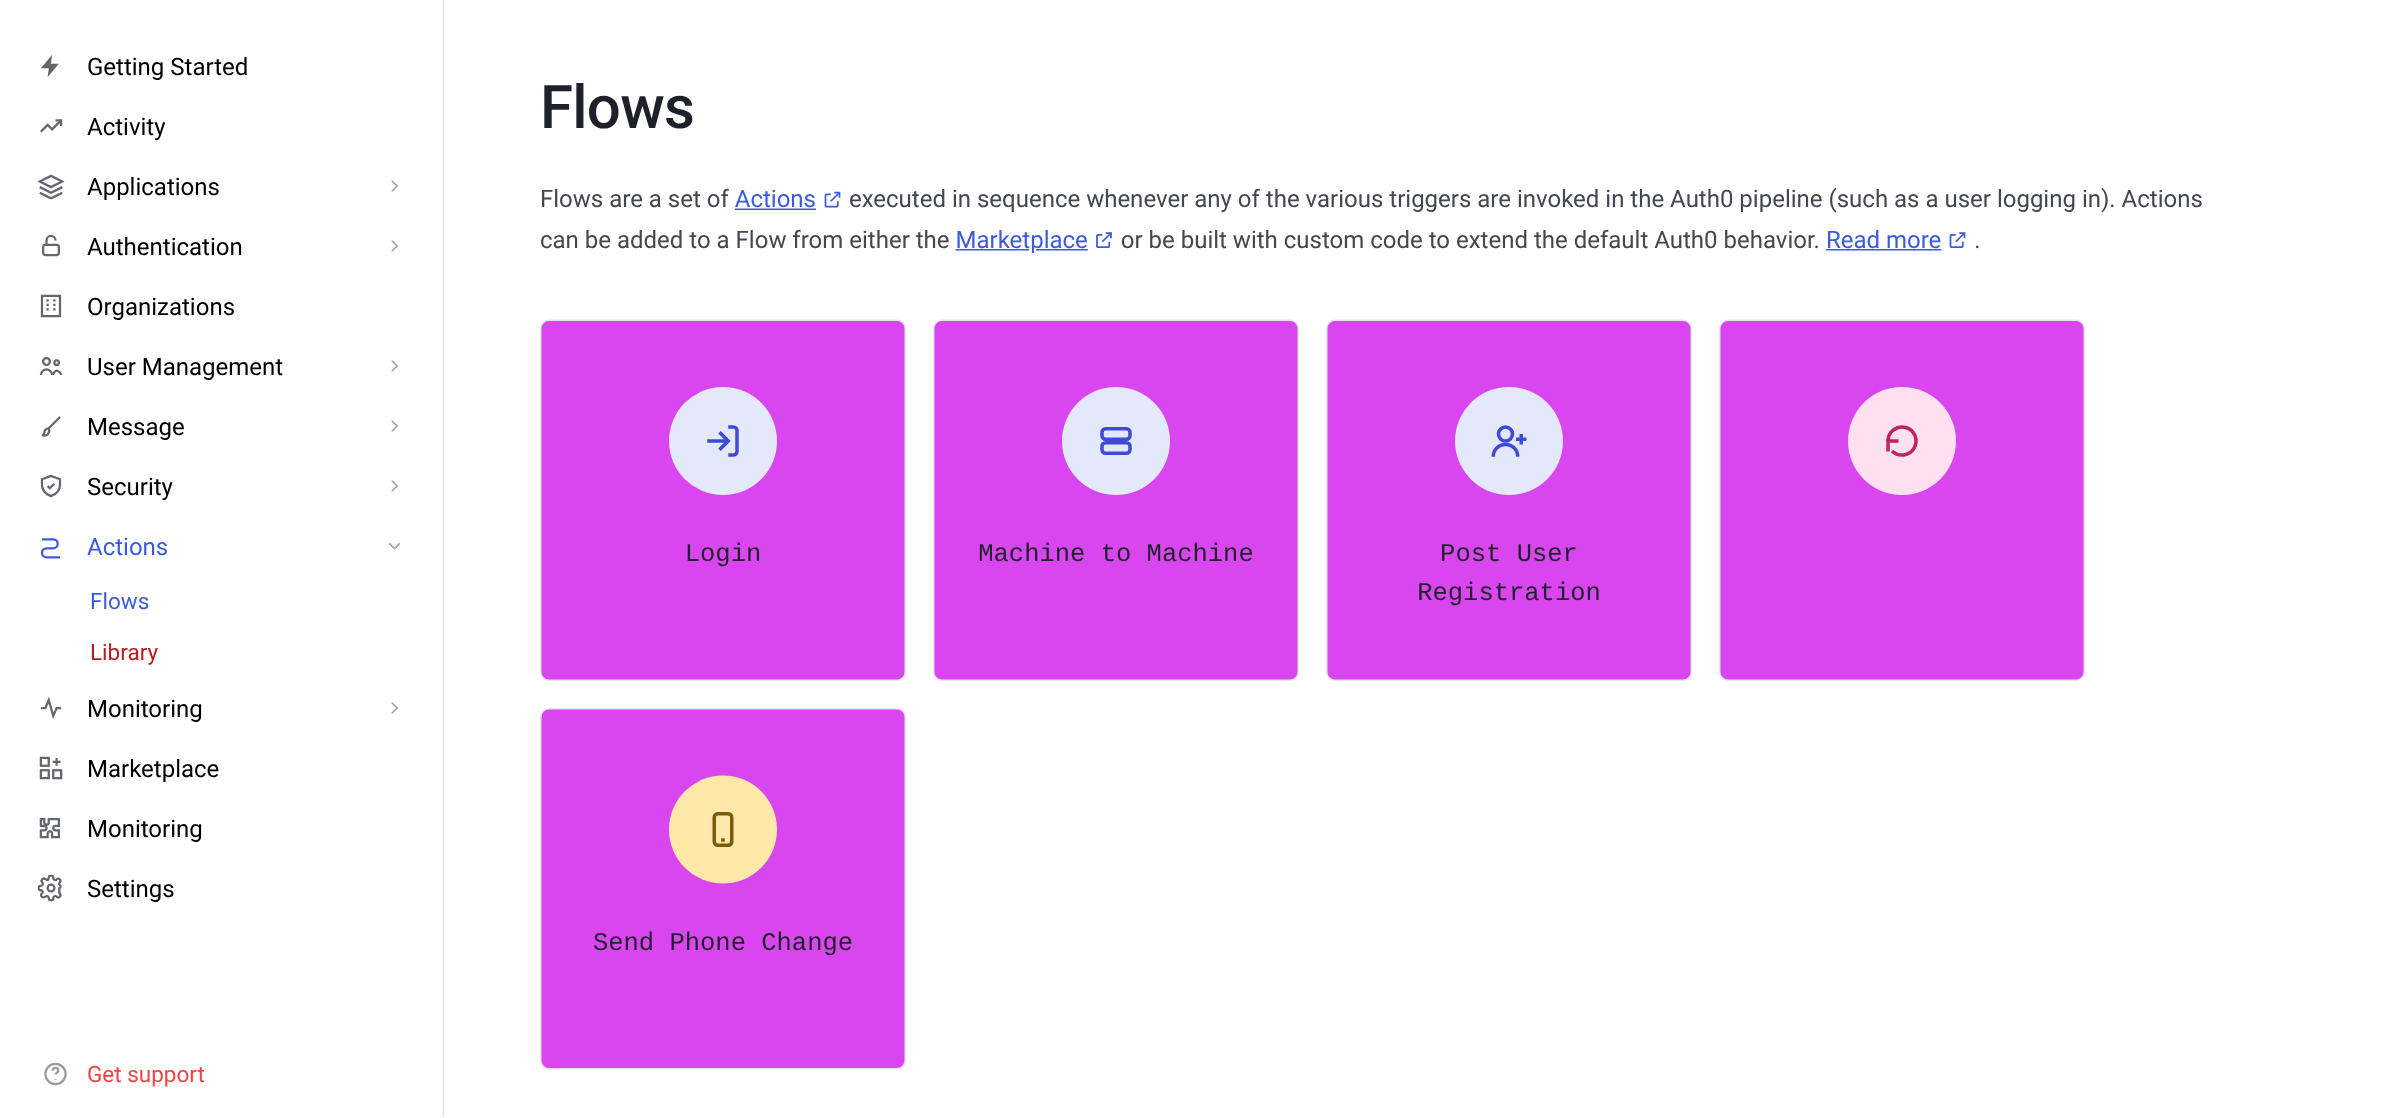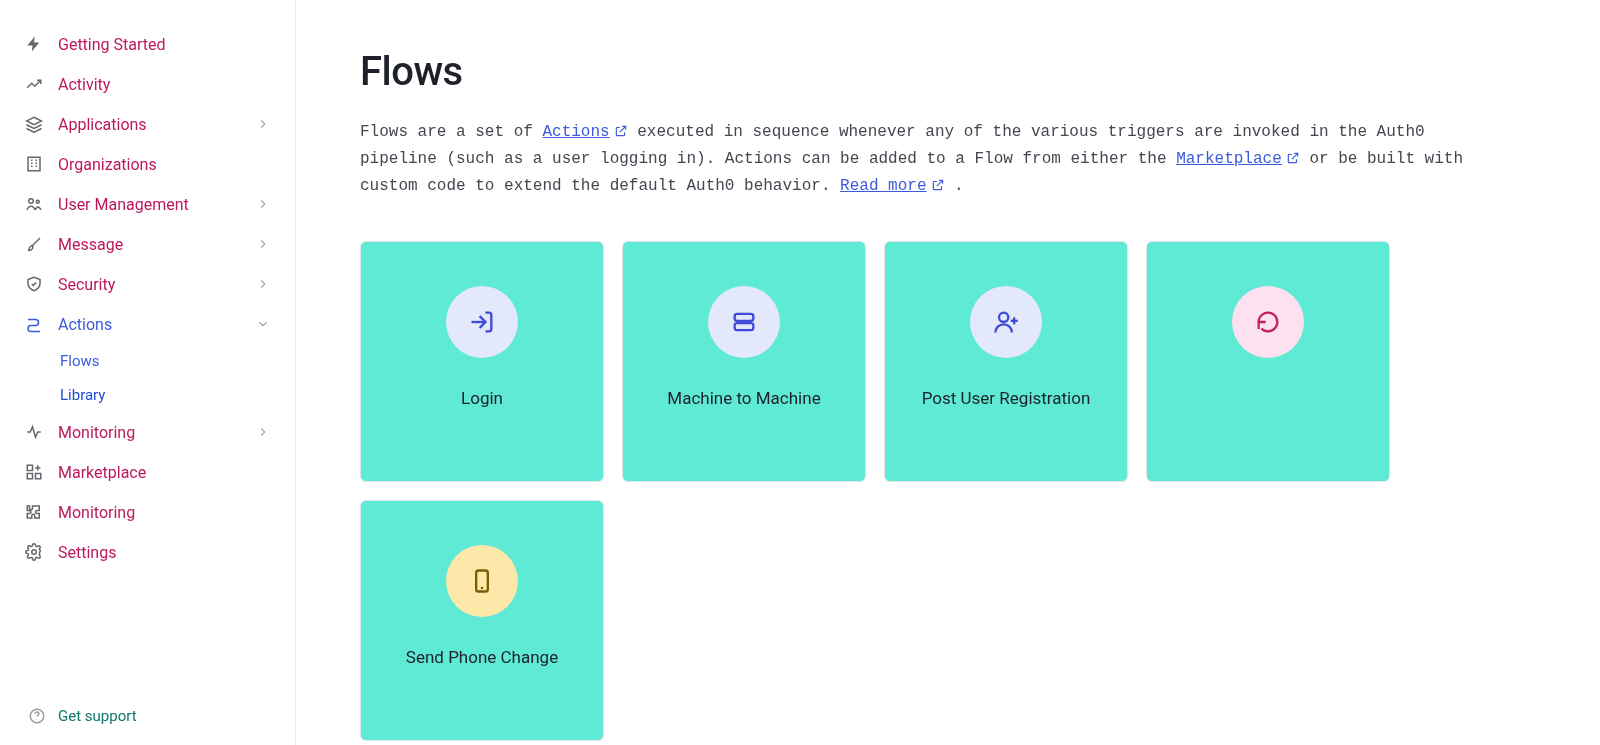--- a/index.html
+++ b/index.html
@@ -19,21 +19,21 @@
     justify-content: space-between;
   }
   .nav-list { list-style: none; }
   .nav-item {
     display: flex;
     align-items: center;
     height: 40px;
     padding: 0 12px;
     border-radius: 6px;
     font-size: 16px;
-    color: #be185d;
+    color: #000000;
     cursor: pointer;
     gap: 14px;
   }
   .nav-item .icon {
     width: 20px;
     height: 20px;
     flex-shrink: 0;
     display: flex;
     align-items: center;
     justify-content: center;
@@ -47,54 +47,55 @@
     height: 16px;
     color: #a1a3a9;
     display:flex;align-items:center;justify-content:center;
   }
   .nav-sub { list-style: none; padding-left: 48px; }
   .nav-sub-item {
     height: 34px;
     display: flex;
     align-items: center;
     font-size: 15px;
-    color: #1d4ed8;
+    color: #b91c1c;
     cursor: pointer;
   }
   .nav-sub-item.active { color: #3b5bdb; }
   .support {
     display: flex;
     align-items: center;
     gap: 12px;
     padding: 12px 16px 8px 16px;
-    color: #0f766e;
+    color: #ef4444;
     font-size: 15px;
     cursor: pointer;
   }
   .support .icon { width: 18px;height:18px;display:flex;align-items:center;justify-content:center;color:#9a9ca3;}
   .main { flex: 1; padding: 48px 64px 48px 64px; overflow: auto; }
   .page-title { font-size: 40px; font-weight: 500; letter-spacing: -0.5px; margin-bottom: 24px; }
-  .page-desc { font-size: 16px; line-height: 1.7; color: #444750; margin-bottom: 40px; max-width: 1120px; font-family: Liberation Mono, monospace;}
+  .page-desc { font-size: 16px; line-height: 1.7; color: #444750; margin-bottom: 40px; max-width: 1120px;}
   .page-desc a { color: #3b5bdb; text-decoration: underline; }
   .ext-icon { display:inline-flex; vertical-align:middle; width:14px;height:14px; margin-left:4px; color:#3b5bdb; position:relative; top:-1px;}
   .cards {
     display: grid;
     grid-template-columns: repeat(4, 244px);
     gap: 18px;
   }
   .card {
     border: 1px solid #e3e5ea;
     border-radius: 6px;
     height: 241px;
     display: flex;
     flex-direction: column;
     align-items: center;
     padding-top: 44px;
     cursor: pointer;
-    background:#5eead4;
+    background:#d946ef;
+    font-family:Liberation Mono, monospace;
   }
   .card-icon {
     width: 72px;
     height: 72px;
     border-radius: 50%;
     display: flex;
     align-items: center;
     justify-content: center;
     margin-bottom: 28px;
   }
@@ -146,20 +147,34 @@
             </svg>
         </span>
         <span>Applications</span>
         <span class="chevron">
           <svg viewBox="0 0 24 24" width="14" height="14" fill="none" stroke="currentColor" stroke-width="2">
               <polyline points="9 6 15 12 9 18"></polyline>
             </svg>
         </span>
       </li>
 
+      <li class="nav-item">
+        <span class="icon">
+          <svg viewBox="0 0 24 24" width="18" height="18" fill="none" stroke="currentColor" stroke-width="2">
+              <rect x="5" y="11" width="14" height="9" rx="2"></rect>
+              <path d="M8 11V7a4 4 0 0 1 8 0"></path>
+            </svg>
+        </span>
+        <span>Authentication</span>
+        <span class="chevron">
+          <svg viewBox="0 0 24 24" width="14" height="14" fill="none" stroke="currentColor" stroke-width="2">
+              <polyline points="9 6 15 12 9 18"></polyline>
+            </svg>
+        </span>
+      </li>
 
       <li class="nav-item">
         <span class="icon">
           <svg viewBox="0 0 24 24" width="18" height="18" fill="none" stroke="currentColor" stroke-width="2">
               <rect x="4" y="3" width="16" height="18"></rect>
               <line x1="8" y1="7" x2="10" y2="7"></line>
               <line x1="14" y1="7" x2="16" y2="7"></line>
               <line x1="8" y1="11" x2="10" y2="11"></line>
               <line x1="14" y1="11" x2="16" y2="11"></line>
               <line x1="8" y1="15" x2="10" y2="15"></line>

